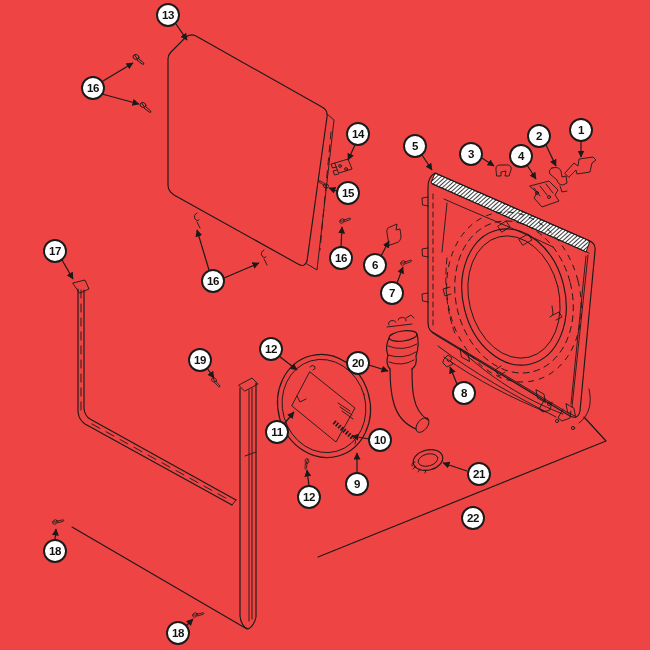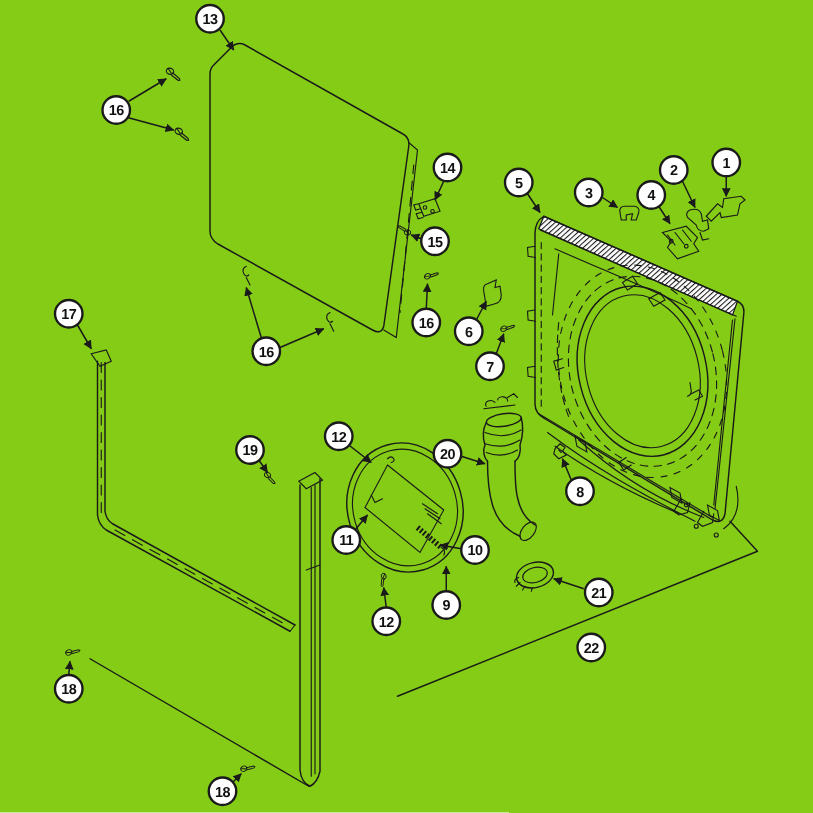--- a/index.html
+++ b/index.html
@@ -1,16 +1,16 @@
 <!DOCTYPE html>
 <html><head>
 <meta charset="utf-8">
 <style>
   html,body{margin:0;padding:0;background:#ffffff;}
-  .stage{position:relative;width:650px;height:650px;background:#84cc16;overflow:hidden;
+  .stage{position:relative;width:650px;height:650px;background:#ef4444;overflow:hidden;
          font-family:"Liberation Sans",sans-serif;}
   svg{display:block}
   .ink{stroke:#1a1a1a;fill:none;stroke-width:1.15;stroke-linecap:round;stroke-linejoin:round;}
   .ink-thin{stroke:#1a1a1a;fill:none;stroke-width:0.9;stroke-linecap:round;}
   .balloon-circle{fill:#ffffff;stroke:#1a1a1a;stroke-width:1.9;}
   .balloon-text{fill:#111111;font-family:"Liberation Sans",sans-serif;font-weight:bold;
                 font-size:11.5px;letter-spacing:-0.4px;text-anchor:middle;}
   .leader{stroke:#1a1a1a;stroke-width:1.2;fill:none;}
 </style>
 </head>

